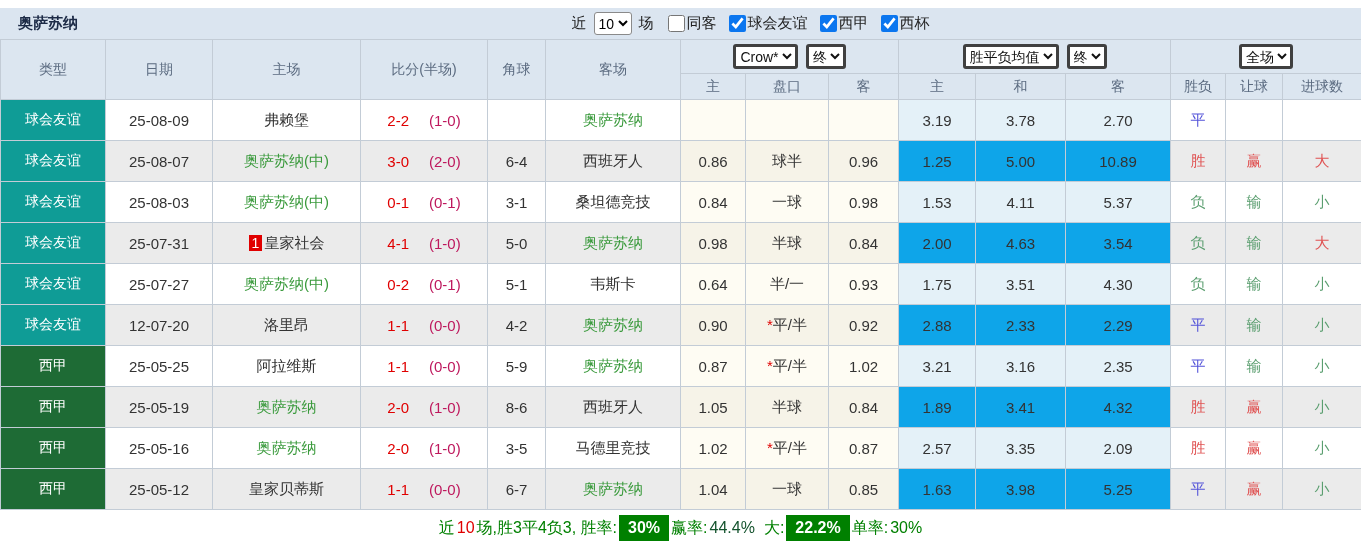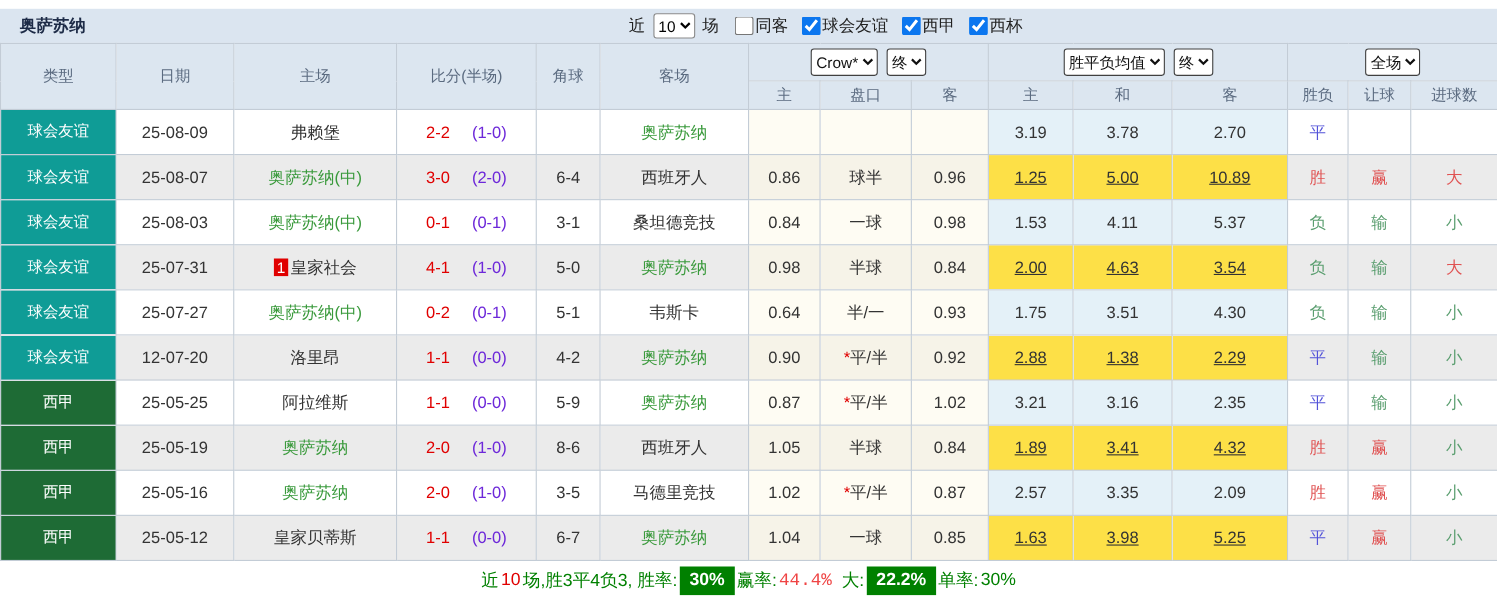--- a/index.html
+++ b/index.html
@@ -22,44 +22,45 @@
   .controls input[type=checkbox]{width:17px;height:17px;margin:0 2px 0 10px;accent-color:#0b76ef;vertical-align:middle;}
   .controls .chk-lbl{margin-right:2px;}
   
   table{width:1361px;border-collapse:collapse;table-layout:fixed;}
   th,td{border:1px solid #c3ccd6;text-align:center;overflow:hidden;white-space:nowrap;padding:0;}
   thead th{background:#dce6f0;color:#5b6b80;font-weight:normal;font-size:14px;}
   tr.h1 th{height:33px;}
   tr.h2 th{height:25px;}
   .selwrap{display:flex;justify-content:center;align-items:center;gap:8px;}
   .selwrap select{
-    font-size:14px;height:25px;border:1px solid #404040;border-radius:3px;background:#fff;color:#111;
+    font-size:14px;height:25px;border:3px solid #404040;border-radius:3px;background:#fff;color:#111;
     font-family:"Liberation Sans",sans-serif;
+    text-align:center;
   }
   tbody td{height:40px;font-size:15px;}
   tr.odd td{background:#ffffff;}
   tr.even td{background:#ebebeb;}
   td.type{color:#fff;font-size:14px;}
   tr.odd td.type.friendly,tr.even td.type.friendly{background:#0f9c96;}
   tr.odd td.type.liga,tr.even td.type.liga{background:#1e6b35;}
   tr.odd td.crow{background:#fefcf3;} tr.even td.crow{background:#f6f3e8;}
-  tr.odd td.mean{background:#e4f1f8;} tr.even td.mean{background:#fde047;text-decoration:underline;}
-  .ft{color:#e00000;} .ht{color:#6d28d9;margin-left:20px;}
+  tr.odd td.mean{background:#e4f1f8;} tr.even td.mean{background:#0ea5e9;}
+  .ft{color:#e00000;} .ht{color:#be185d;margin-left:20px;}
   .team-green{color:#3a9a3c;} .team-dark{color:#333;}
   .badge1{background:#e00000;color:#fff;padding:0 3px;margin-right:2px;font-size:14px;}
   .star{color:#e00000;}
   td.res{font-size:15px;}
   
   .summary{
     height:32px;display:flex;justify-content:center;align-items:center;
     font-size:16px;color:#008000;margin-top:2px;
   }
   .summary span{margin:0 1px;}
   .red{color:#e00000;}
-  .blue{color:#ef4444;font-family:Liberation Mono, monospace;}
+  .blue{color:#14532d;}
   .green-badge{background:#008000;color:#fff;font-weight:bold;padding:4px 9px;margin:0 5px;}
 </style>
 </head>
 <body>
 
 <div class="topbar">
   <div class="team-title">奥萨苏纳</div>
   <div class="controls">
     <span class="lbl">近</span>
     <select>
@@ -223,21 +224,21 @@
         <td class="type friendly">球会友谊</td>
         <td class="date">12-07-20</td>
         <td class="team"><span class="team-dark">洛里昂</span></td>
         <td class="score"><span class="ft">1-1</span><span class="ht">(0-0)</span></td>
         <td class="corner">4-2</td>
         <td class="team"><span class="team-green">奥萨苏纳</span></td>
         <td class="crow">0.90</td>
         <td class="crow"><span class="star">*</span>平/半</td>
         <td class="crow">0.92</td>
         <td class="mean">2.88</td>
-        <td class="mean">1.38</td>
+        <td class="mean">2.33</td>
         <td class="mean">2.29</td>
         <td class="res" style="color: rgb(83, 83, 217);">平</td>
         <td class="res" style="color: rgb(90, 158, 111);">输</td>
         <td class="res" style="color: rgb(90, 158, 111);">小</td>
       </tr>
       <tr class="odd">
         <td class="type liga">西甲</td>
         <td class="date">25-05-25</td>
         <td class="team"><span class="team-dark">阿拉维斯</span></td>
         <td class="score"><span class="ft">1-1</span><span class="ht">(0-0)</span></td>

